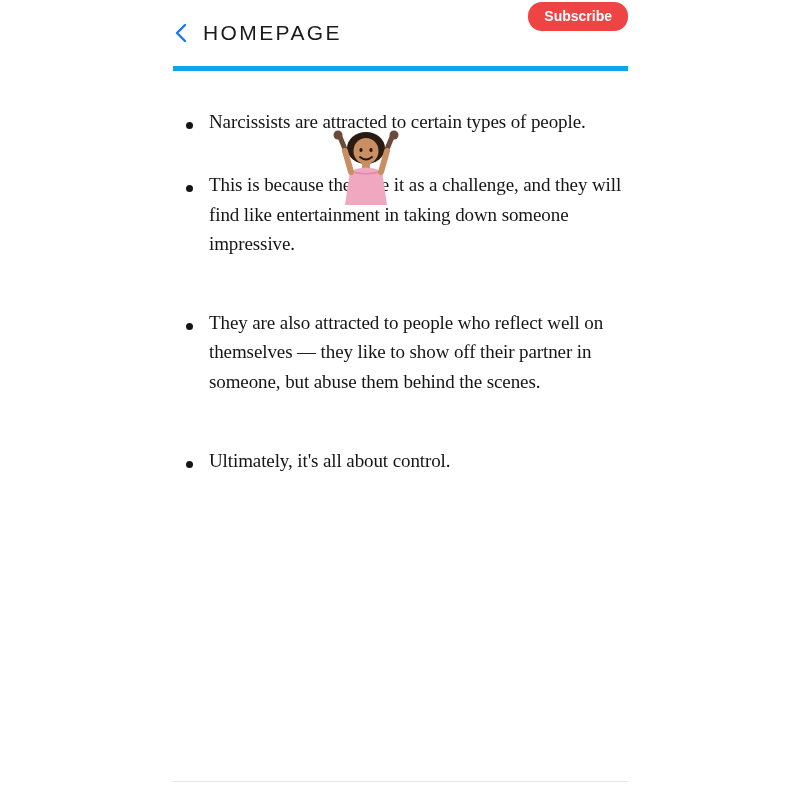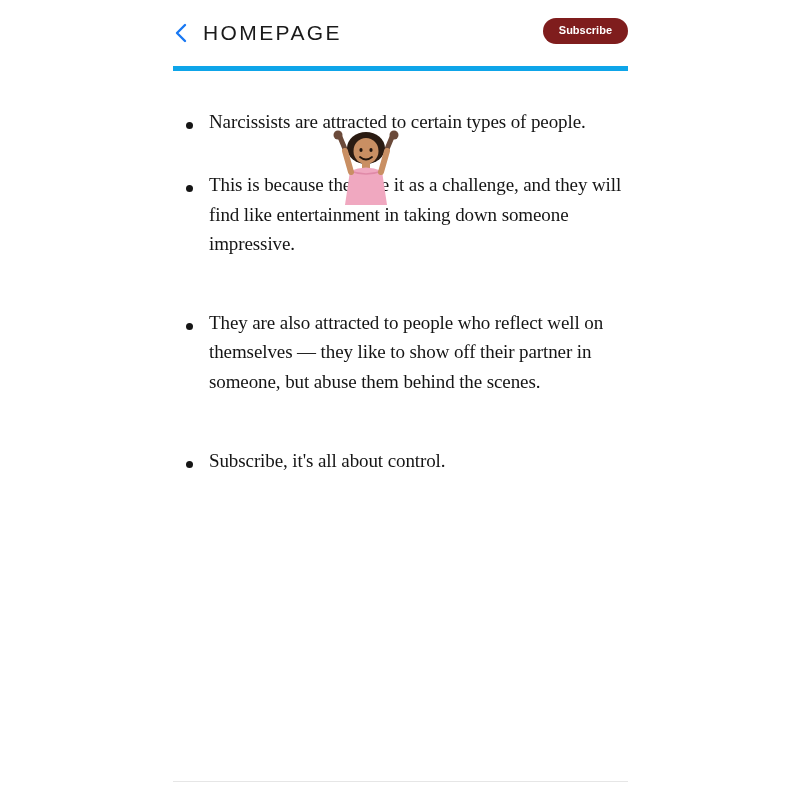--- a/index.html
+++ b/index.html
@@ -50,27 +50,27 @@
     font-size: 21px;
     font-weight: 400;
     letter-spacing: 2.4px;
     color: #1a1a1a;
     margin-left: 8px;
     white-space: nowrap;
   }
   .subscribe-btn {
     position: absolute;
     right: 0;
-    top: 18px;
-    background: #7f1d1d;
+    top: 2px;
+    background: #ef4444;
     color: #ffffff;
     border: none;
     border-radius: 14px;
     font-family: "Liberation Sans", sans-serif;
-    font-size: 11px;
+    font-size: 14px;
     font-weight: 700;
     padding: 7px 16px 8px 16px;
     cursor: pointer;
     line-height: 1;
   }
   
   .bullet-list {
     margin: 0;
     padding: 0;
     list-style: none;
@@ -133,21 +133,21 @@
         </span>
       </div>
       <div class="site-title">HOMEPAGE</div>
       <button class="subscribe-btn">Subscribe</button>
     </div>
 
     <ul class="bullet-list">
       <li class="bullet-item">Narcissists are attracted to certain types of people.</li>
       <li class="bullet-item gap-lg">This is because they see it as a challenge, and they will find like entertainment in taking down someone impressive.</li>
       <li class="bullet-item gap-lg">They are also attracted to people who reflect well on themselves — they like to show off their partner in someone, but abuse them behind the scenes.</li>
-      <li class="bullet-item">Subscribe, it's all about control.</li>
+      <li class="bullet-item">Ultimately, it's all about control.</li>
     </ul>
 
     <div class="footer-rule"></div>
   </div>
 
   <svg class="celebrate-img" viewBox="0 0 82 82">
 
     <path d="M20 22 L15 10" stroke="#6b4a3a" stroke-width="5" stroke-linecap="round" fill="none"></path>
     <path d="M62 22 L67 10" stroke="#6b4a3a" stroke-width="5" stroke-linecap="round" fill="none"></path>
     <circle cx="13" cy="8" r="4.5" fill="#6b4a3a"></circle>

